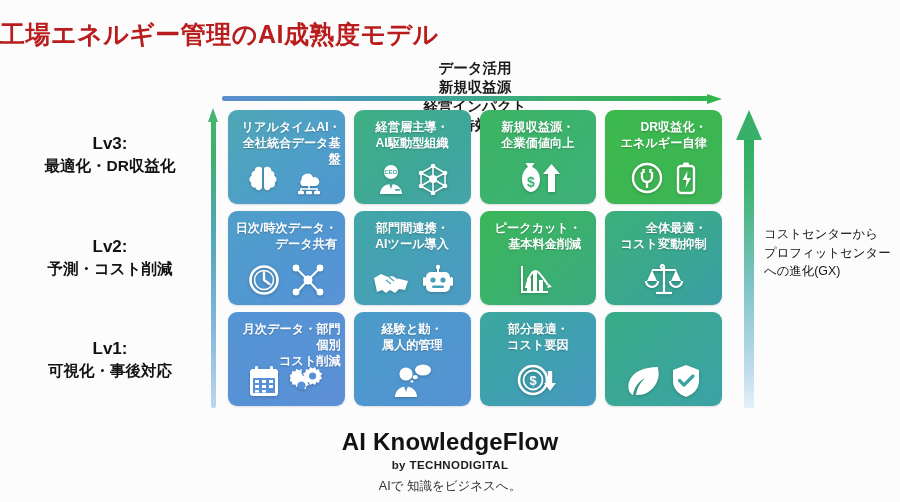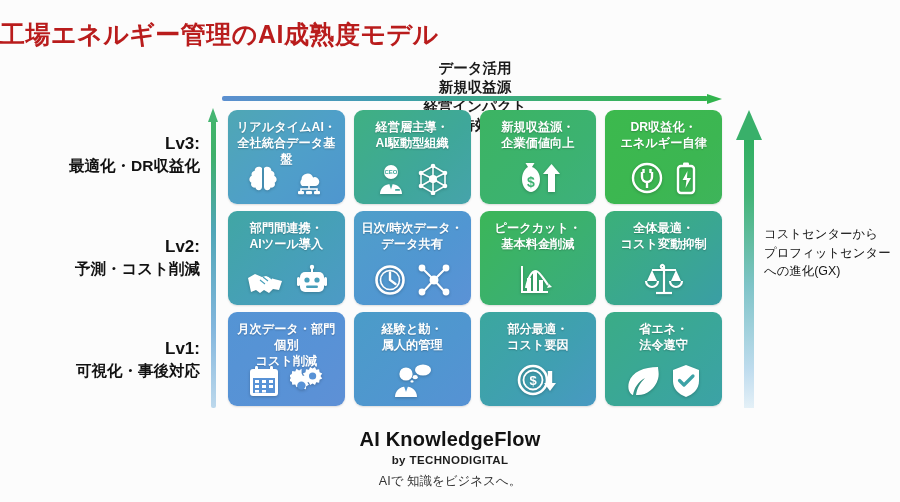--- a/index.html
+++ b/index.html
@@ -74,21 +74,21 @@
   .v-arrow-right .head{
     position:absolute;left:0;top:0;width:0;height:0;
     border-left:13px solid transparent;
     border-right:13px solid transparent;
     border-bottom:30px solid #39b06a;
   }
 
   
   .row-labels{position:absolute;left:20px;top:108px;width:180px;height:300px;}
   .row-label{
-    position:absolute;left:0;width:180px;text-align:right;
+    position:absolute;left:0;width:180px;text-align:center;
     color:#121212;
   }
   .row-label .lv{font-size:17px;font-weight:bold;line-height:1.35;}
   .row-label .desc{font-size:15.5px;font-weight:bold;line-height:1.35;}
   .row-label.r3{top:25px;}
   .row-label.r2{top:128px;}
   .row-label.r1{top:230px;}
 
   
   .grid{
@@ -107,21 +107,21 @@
     padding-top:9px;
     box-sizing:border-box;
     box-shadow:0 1px 2px rgba(0,0,0,.13);
     overflow:hidden;
   }
   .cell .label{
     color:#ffffff;
     font-size:12.2px;
     font-weight:bold;
     line-height:1.32;
-    text-align:center;
+    text-align:right;
     text-shadow:0 1px 1.5px rgba(0,0,0,.22);
     white-space:pre-line;
     padding:0 4px;
   }
   .cell .icons{
     position:absolute;
     bottom:9px;left:0;right:0;
     display:flex;justify-content:center;align-items:flex-end;
     gap:11px;
   }
@@ -149,21 +149,21 @@
   
   .side-caption{
     position:absolute;left:764px;top:225px;width:136px;
     font-size:12.4px;font-weight:normal;color:#151515;
     line-height:1.5;
     white-space:pre-line;
   }
 
   
   .footer{position:absolute;left:0;right:0;top:428px;text-align:center;}
-  .footer .brand{font-size:20px;font-weight:bold;color:#121212;letter-spacing:.2px;}
+  .footer .brand{font-size:24px;font-weight:bold;color:#121212;letter-spacing:.2px;}
   .footer .by{font-size:11.5px;font-weight:bold;color:#1c1c1c;margin-top:3px;letter-spacing:.4px;}
   .footer .tag{font-size:12.5px;color:#333;margin-top:7px;}
 </style>
 </head>
 <body>
 
 <div class="stage">
 
   <div class="title">工場エネルギー管理のAI成熟度モデル</div>
 
@@ -285,20 +285,46 @@
         <span>
           <svg width="22" height="34" viewBox="0 0 22 34" fill="none">
             <rect x="3" y="5" width="16" height="27" rx="3" stroke="#fff" stroke-width="2.4"></rect>
             <rect x="8" y="1.5" width="6" height="3.5" rx="1.2" fill="#fff"></rect>
             <path d="M12.5 10l-5 9h4l-1 8 5.5-10h-4l.5-7z" fill="#fff"></path>
           </svg>
         </span>
       </div>
     </div>
 
+    <div class="cell g-r2c1">
+      <div class="label">日次/時次データ・
+データ共有</div>
+      <div class="icons">
+        <span>
+          <svg width="32" height="32" viewBox="0 0 32 32" fill="none">
+            <circle cx="16" cy="16" r="13.5" stroke="#fff" stroke-width="2.6"></circle>
+            <circle cx="16" cy="16" r="9.5" stroke="#fff" stroke-width="1.6"></circle>
+            <path d="M16 8.5V16l5.5 4" stroke="#fff" stroke-width="2.4" stroke-linecap="round"></path>
+          </svg>
+        </span>
+        <span>
+          <svg width="34" height="32" viewBox="0 0 34 32" fill="#fff">
+            <g stroke="#fff" stroke-width="2">
+              <path d="M17 16L6 5M17 16l11-11M17 16L6 28M17 16l11 12"></path>
+            </g>
+            <circle cx="17" cy="16" r="4.5"></circle>
+            <circle cx="5" cy="4" r="3.4"></circle>
+            <circle cx="29" cy="4" r="3.4"></circle>
+            <circle cx="5" cy="28" r="3.4"></circle>
+            <circle cx="29" cy="28" r="3.4"></circle>
+          </svg>
+        </span>
+      </div>
+    </div>
+
     <div class="cell g-r2c2">
       <div class="label">部門間連携・
 AIツール導入</div>
       <div class="icons">
         <span>
           <svg width="40" height="28" viewBox="0 0 40 28" fill="#fff">
             <path d="M2 10l7-4 7 3 4-1 8 3 8 2-3 9-6-1-4 4-5-3-4 3-4-3-5 2L2 10z"></path>
             <g stroke="#479fba" stroke-width="1.1" fill="none">
               <path d="M14 12l5 4M17 9l5 4M21 7l5 4"></path>
             </g>
@@ -308,46 +334,20 @@
           <svg width="30" height="32" viewBox="0 0 30 32" fill="#fff">
             <circle cx="15" cy="3" r="2.2"></circle>
             <path d="M15 5v3"></path>
             <rect x="14" y="4.5" width="2" height="4"></rect>
             <rect x="3" y="8" width="24" height="20" rx="5"></rect>
             <circle cx="10" cy="16" r="2.6" fill="#479fba"></circle>
             <circle cx="20" cy="16" r="2.6" fill="#479fba"></circle>
             <rect x="9" y="21.5" width="12" height="2.6" rx="1.3" fill="#479fba"></rect>
             <rect x="0" y="13" width="3" height="9" rx="1.5"></rect>
             <rect x="27" y="13" width="3" height="9" rx="1.5"></rect>
-          </svg>
-        </span>
-      </div>
-    </div>
-
-    <div class="cell g-r2c1">
-      <div class="label">日次/時次データ・
-データ共有</div>
-      <div class="icons">
-        <span>
-          <svg width="32" height="32" viewBox="0 0 32 32" fill="none">
-            <circle cx="16" cy="16" r="13.5" stroke="#fff" stroke-width="2.6"></circle>
-            <circle cx="16" cy="16" r="9.5" stroke="#fff" stroke-width="1.6"></circle>
-            <path d="M16 8.5V16l5.5 4" stroke="#fff" stroke-width="2.4" stroke-linecap="round"></path>
-          </svg>
-        </span>
-        <span>
-          <svg width="34" height="32" viewBox="0 0 34 32" fill="#fff">
-            <g stroke="#fff" stroke-width="2">
-              <path d="M17 16L6 5M17 16l11-11M17 16L6 28M17 16l11 12"></path>
-            </g>
-            <circle cx="17" cy="16" r="4.5"></circle>
-            <circle cx="5" cy="4" r="3.4"></circle>
-            <circle cx="29" cy="4" r="3.4"></circle>
-            <circle cx="5" cy="28" r="3.4"></circle>
-            <circle cx="29" cy="28" r="3.4"></circle>
           </svg>
         </span>
       </div>
     </div>
 
     <div class="cell g-r2c4">
       <div class="label">ピークカット・
 基本料金削減</div>
       <div class="icons">
         <span>
@@ -438,22 +438,20 @@
             <circle cx="16" cy="17" r="9.5" stroke="#fff" stroke-width="1.8"></circle>
             <text x="16" y="22" font-size="13" font-family="Liberation Sans, sans-serif" font-weight="bold" fill="#fff" text-anchor="middle">$</text>
             <path d="M33 8v14" stroke="#fff" stroke-width="4.4"></path>
             <path d="M27 20l6 8 6-8z" fill="#fff"></path>
           </svg>
         </span>
       </div>
     </div>
 
     <div class="cell g-r1c4">
-      <div class="label">省エネ・
-法令遵守</div>
       <div class="icons">
         <span>
           <svg width="34" height="32" viewBox="0 0 34 32" fill="#fff">
             <path d="M32 2C18 2 6 7 3 17c-2 7 1 12 4 13 1-7 5-13 12-17-5 5-8 10-9 17 10 1 19-6 22-16 1.5-5 0-10 0-12z"></path>
           </svg>
         </span>
         <span>
           <svg width="30" height="33" viewBox="0 0 30 33" fill="#fff">
             <path d="M15 1l13 5v11c0 8-5.6 13.2-13 16C7.6 30.2 2 25 2 17V6l13-5z"></path>
             <path d="M8.5 16.5l4.5 4.5 9-9" stroke="#3ca2a6" stroke-width="3.2" fill="none" stroke-linecap="round" stroke-linejoin="round"></path>

